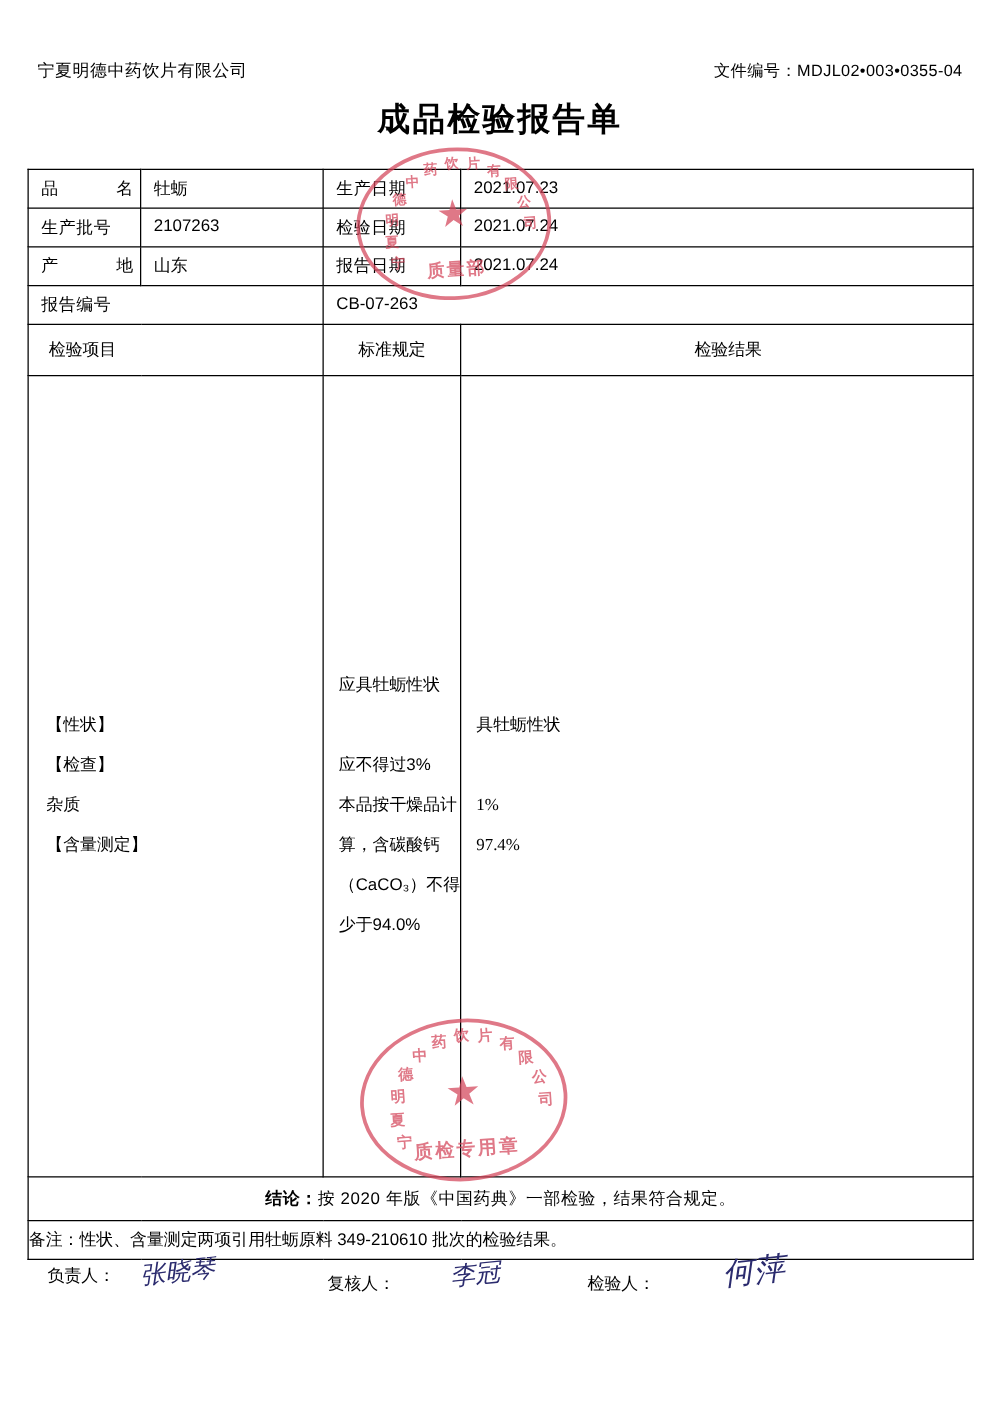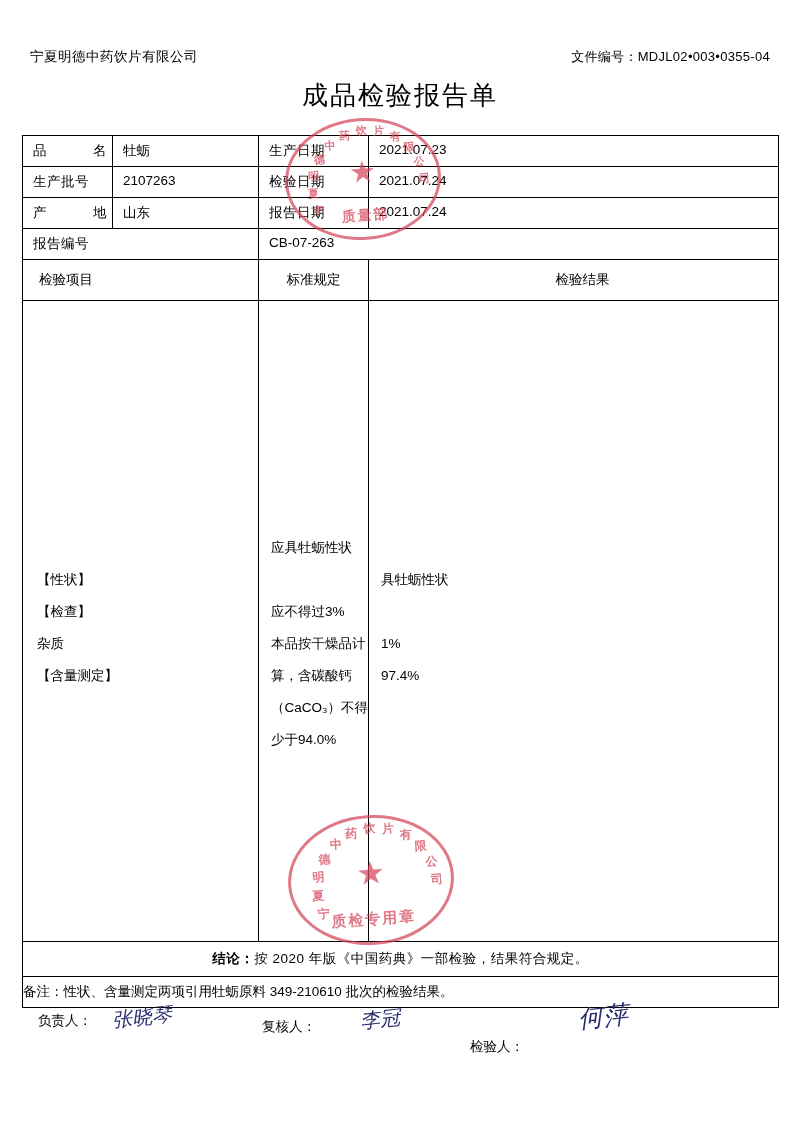--- a/index.html
+++ b/index.html
@@ -42,21 +42,21 @@
     font-size: 13px;
     letter-spacing: 0.3px;
   }
   .doc-title {
     position: absolute;
     left: 0;
     top: 78px;
     width: 800px;
     text-align: center;
     font-family: "Liberation Sans", "DejaVu Sans", sans-serif;
-    font-weight: normal;
+    font-weight: bold;
     font-size: 26px;
     letter-spacing: 2px;
   }
 
   table.main {
     position: absolute;
     left: 22px;
     top: 135px;
     width: 756px;
     border-collapse: collapse;
@@ -108,21 +108,21 @@
     height: 640px;
     margin-left: 44px;
   }
   .body-inner {
     padding: 14px 0 0 0;
     line-height: 32px;
     font-size: 13.5px;
   }
   .bi-left { padding-left: 14px; }
   .bi-mid { padding-left: 12px; }
-  .bi-right { padding-left: 12px; }
+  .bi-right { padding-left: 12px; font-family: Liberation Serif, serif; }
   .spacer-line { height: 32px; }
 
   .concl-row td {
     height: 34px;
     text-align: center;
     font-size: 15px;
     font-family: "Liberation Sans", "DejaVu Sans", sans-serif;
     letter-spacing: 0.5px;
     margin-left: 15px;
   }
@@ -140,21 +140,21 @@
     width: 740px;
     font-family: "Liberation Sans", "DejaVu Sans", sans-serif;
     font-size: 13.5px;
   }
   .sign-item {
     position: absolute;
     white-space: nowrap;
   }
   .sign-a { left: 8px; top: 2px; }
   .sign-b { left: 232px; top: 8px; }
-  .sign-c { left: 440px; top: 8px; margin-top: 20px; }
+  .sign-c { left: 440px; top: 8px; }
   .handwrite {
     font-family: "DejaVu Serif", serif;
     color: #2b2b6e;
     font-style: italic;
     font-size: 21px;
     position: absolute;
     white-space: nowrap;
     transform: rotate(-6deg);
   }
   .hw-a { left: 82px; top: -6px; font-size: 20px; }

